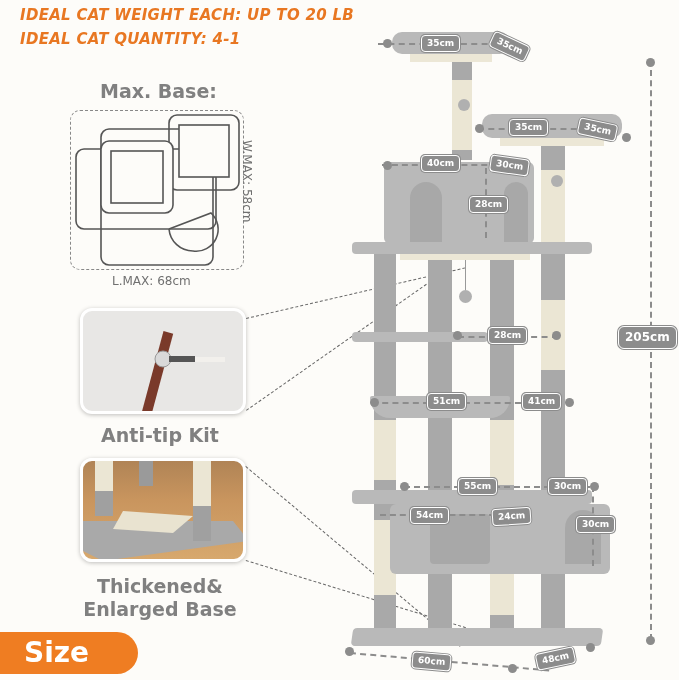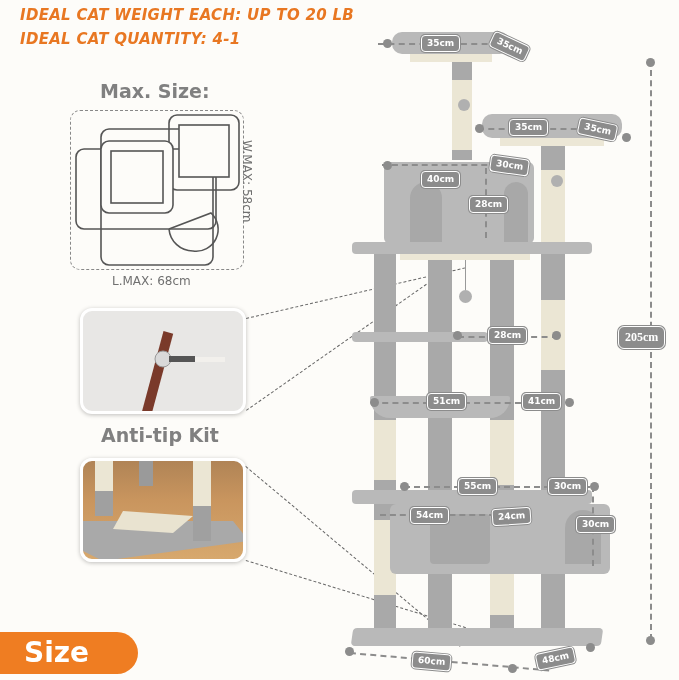--- a/index.html
+++ b/index.html
@@ -41,33 +41,33 @@
   .plush-dark { background: #a8a8a8; }
   .post { position: absolute; background: #a9a9a9; }
   .sisal { position: absolute; background: #ebe6d4; }
   .cushion { position: absolute; background: #ece7d6; }
 
   .dim {
     position: absolute; background: #8c8c8c; color: #fff; font-weight: bold;
     font-size: 9px; border: 1.5px solid #fff; border-radius: 4px; padding: 2px 5px;
     box-shadow: 0 0 0 1px #8c8c8c; white-space: nowrap; line-height: 11px;
   }
-  .dim.big { font-size: 12px; padding: 5px 6px; border-radius: 6px; font-family: Liberation Serif, serif; }
+  .dim.big { font-size: 12px; padding: 5px 6px; border-radius: 6px; }
   .dot { position: absolute; width: 9px; height: 9px; border-radius: 50%; background: #8c8c8c; }
   .dash-h { position: absolute; height: 0; border-top: 2px dashed #8c8c8c; }
   .dash-v { position: absolute; width: 0; border-left: 2px dashed #8c8c8c; }
   .leader { position: absolute; height: 0; border-top: 1px dashed #666; transform-origin: 0 0; }
 </style>
 </head>
 <body>
 
 <div id="hl1" class="headline">IDEAL CAT WEIGHT EACH: UP TO 20 LB</div>
 <div id="hl2" class="headline">IDEAL CAT QUANTITY: 4-1</div>
 
-<div class="area-title">Max. Size:</div>
+<div class="area-title">Max. Base:</div>
 <div class="area-box">
   <svg width="174" height="160" viewBox="0 0 174 160">
     <g fill="none" stroke="#555" stroke-width="1.6">
       <rect x="30" y="18" width="112" height="136" rx="8"></rect>
       <rect x="5" y="38" width="140" height="80" rx="8"></rect>
       <rect x="98" y="4" width="70" height="75" rx="8"></rect>
       <rect x="108" y="14" width="50" height="52" fill="#fdfcf9"></rect>
       <rect x="30" y="30" width="72" height="72" rx="8" fill="#fdfcf9"></rect>
       <rect x="40" y="40" width="52" height="52"></rect>
       <path d="M98 118 L140 102 A22 22 0 0 1 122 140 A24 24 0 0 1 98 118"></path>
@@ -92,20 +92,22 @@
     <polygon points="0,60 150,60 166,80 20,100 0,90" fill="#a9a9a9"></polygon>
     <polygon points="40,50 110,55 90,72 30,68" fill="#e9e3d0"></polygon>
     <rect x="12" y="0" width="18" height="55" fill="#ebe6d4"></rect>
     <rect x="12" y="30" width="18" height="25" fill="#a0a0a0"></rect>
     <rect x="110" y="0" width="18" height="80" fill="#ebe6d4"></rect>
     <rect x="110" y="45" width="18" height="35" fill="#a0a0a0"></rect>
     <rect x="56" y="0" width="14" height="25" fill="#9a9a9a"></rect>
   </svg>
 </div>
 <div id="cap-base" class="caption">
+  <div>Thickened&amp;</div>
+  <div>Enlarged Base</div>
 </div>
 
 <div class="leader" style="left:246px;top:318px;width:225px;transform:rotate(-13deg)"></div>
 <div class="leader" style="left:246px;top:410px;width:225px;transform:rotate(-35deg)"></div>
 <div class="leader" style="left:246px;top:466px;width:280px;transform:rotate(40deg)"></div>
 <div class="leader" style="left:246px;top:560px;width:230px;transform:rotate(17deg)"></div>
 
 <div class="size-pill">Size</div>
 
 <div>
@@ -157,21 +159,21 @@
 <div class="dim" style="left:490px;top:38px;transform:rotate(25deg)">35cm</div>
 
 <div class="dash-h" style="left:478px;top:128px;width:140px"></div>
 <div class="dot" style="left:475px;top:124px"></div>
 <div class="dim" style="left:509px;top:119px">35cm</div>
 <div class="dim" style="left:578px;top:121px;transform:rotate(12deg)">35cm</div>
 <div class="dot" style="left:622px;top:133px"></div>
 
 <div class="dash-h" style="left:382px;top:164px;width:145px"></div>
 <div class="dot" style="left:383px;top:161px"></div>
-<div class="dim" style="left:421px;top:171px">40cm</div>
+<div class="dim" style="left:421px;top:155px">40cm</div>
 <div class="dim" style="left:490px;top:157px;transform:rotate(8deg)">30cm</div>
 <div class="dash-v" style="left:485px;top:168px;height:70px"></div>
 <div class="dim" style="left:469px;top:196px">28cm</div>
 
 <div class="dash-h" style="left:458px;top:336px;width:100px"></div>
 <div class="dot" style="left:453px;top:331px"></div>
 <div class="dim" style="left:488px;top:327px">28cm</div>
 <div class="dot" style="left:552px;top:331px"></div>
 
 <div class="dash-h" style="left:372px;top:402px;width:200px"></div>

